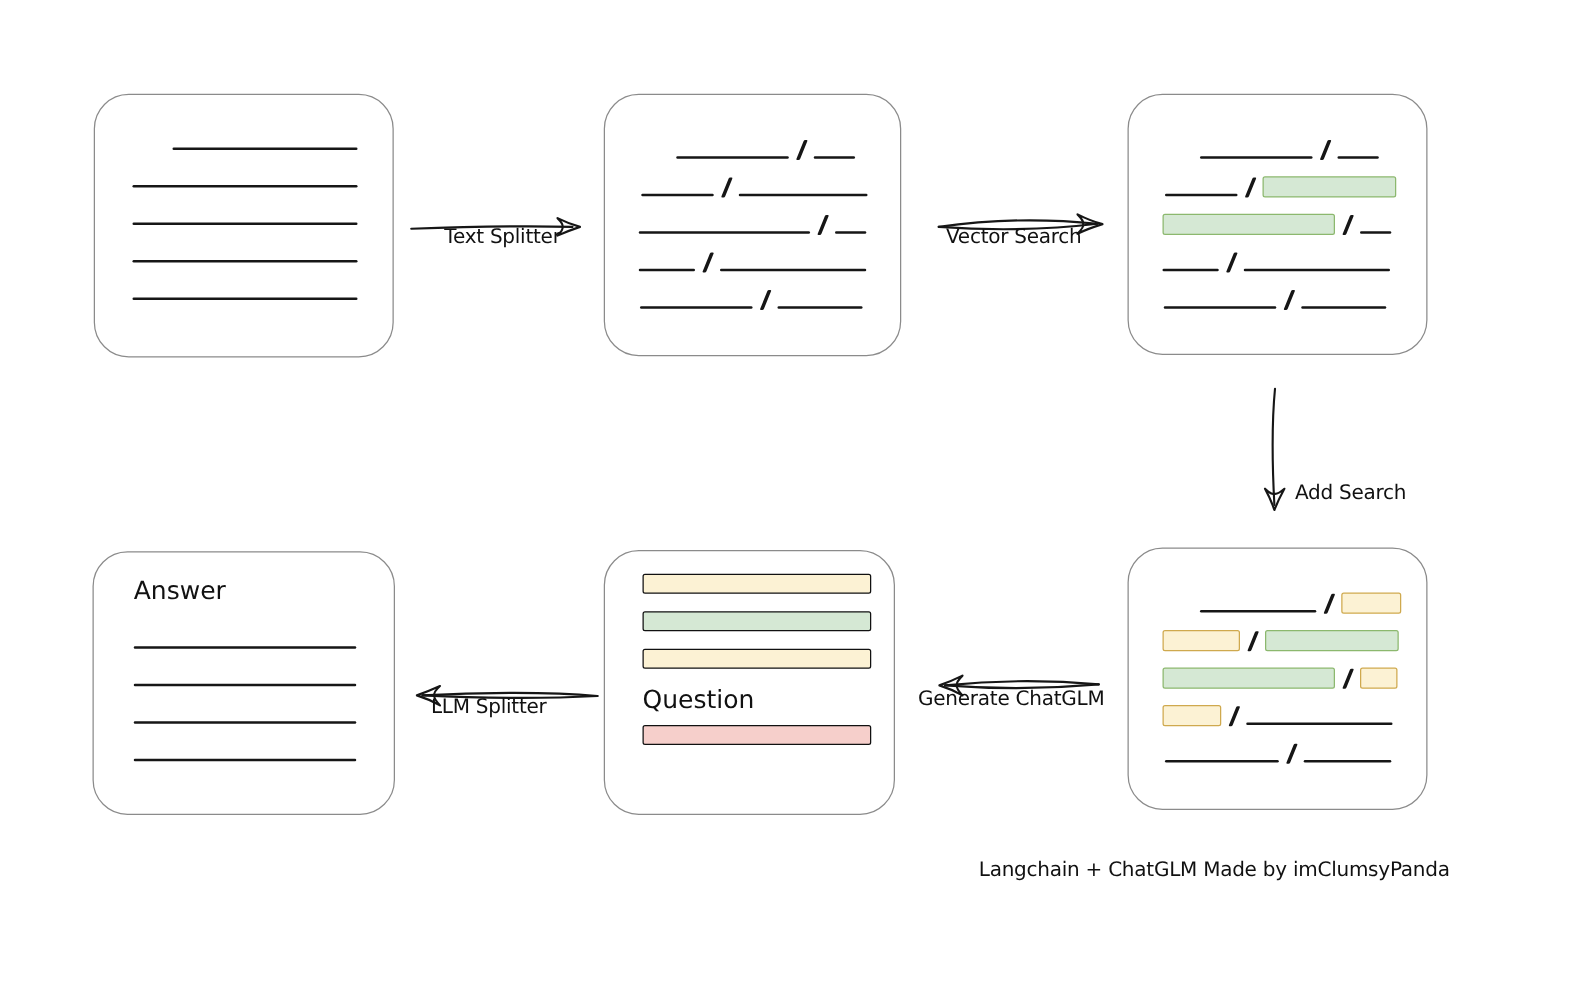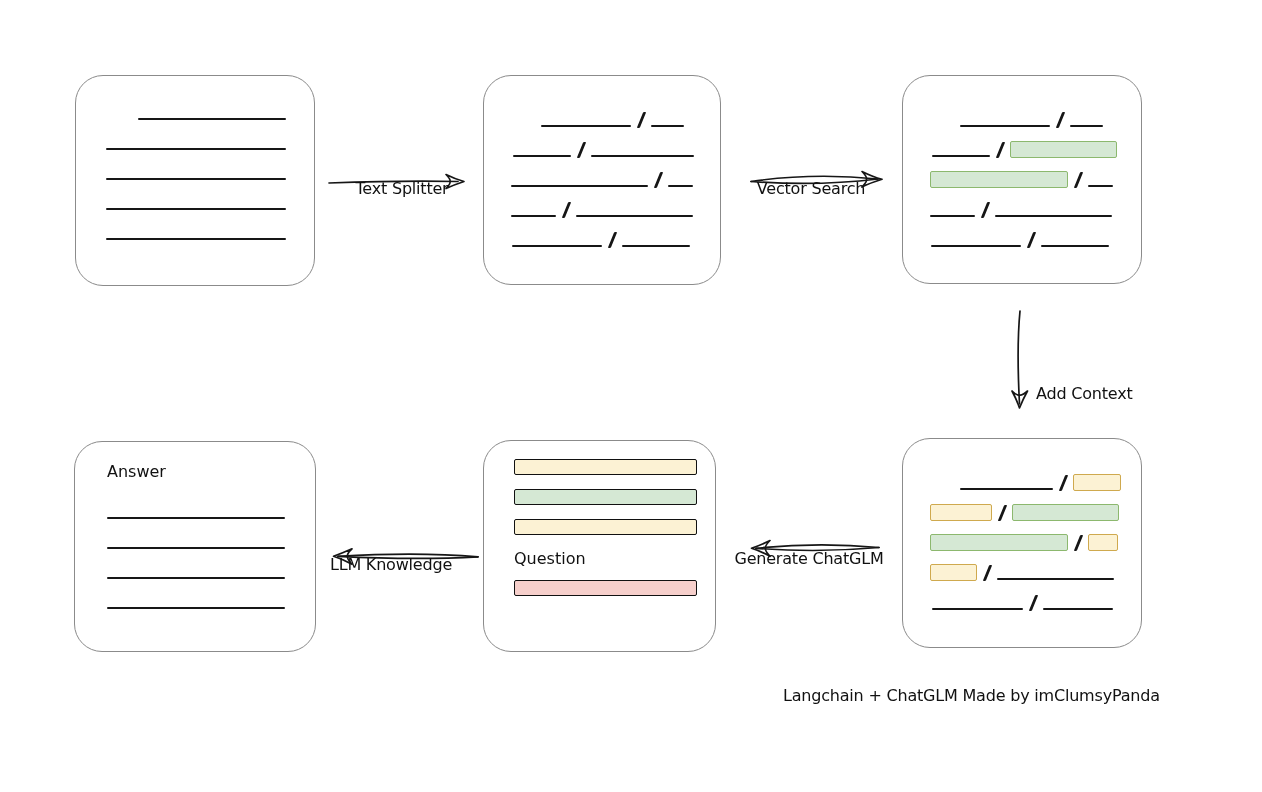--- a/index.html
+++ b/index.html
@@ -13,21 +13,21 @@
   }
   .rows{display:block;}
   .row{display:flex;align-items:flex-end;height:30px;}
   .seg-line{height:2px;background:#161616;border-radius:1px;margin-bottom:1px;}
   .seg-slash{width:3px;height:16px;background:#161616;border-radius:1px;
     transform:skewX(-22deg);margin:0 8px 0 9px;flex:none;}
   .seg-chunk{height:17px;box-sizing:border-box;border:1.5px solid;border-radius:2px;flex:none;}
   .c-green{background:var(--green-fill);border-color:var(--green-border);}
   .c-yellow{background:var(--yellow-fill);border-color:var(--yellow-border);}
   .c-red{background:var(--red-fill);border-color:var(--red-border);}
-  .box-label{font-size:16px;font-weight:500;line-height:20px;}
+  .box-label{font-size:20px;font-weight:500;line-height:20px;}
   .bar{height:16px;box-sizing:border-box;border:1.5px solid;border-radius:2px;width:183px;}
   .arrow-label{
     position:absolute;font-size:16px;font-weight:500;line-height:18px;
     text-align:center;white-space:nowrap;letter-spacing:-0.2px;margin-top:32px;
   }
   .caption{
     position:absolute;left:783px;top:686px;font-size:16px;font-weight:500;
     white-space:nowrap;letter-spacing:-0.2px;
   }
   svg.arrows{position:absolute;left:0;top:0;width:1262px;height:792px;pointer-events:none;}
@@ -210,19 +210,19 @@
           <div class="seg-line" style="width: 178px;"></div>
         </div>
         <div class="row" style="padding-left: 0px;">
           <div class="seg-line" style="width: 178px;"></div>
         </div>
       </div>
   </div>
 
   <div class="arrow-label" style="left:342px;top:148px;width:120px;">Text Splitter</div>
   <div class="arrow-label" style="left:746px;top:148px;width:130px;">Vector Search</div>
-  <div class="arrow-label" style="left:1036px;top:353px;text-align:left;">Add Context</div>
+  <div class="arrow-label" style="left:1036px;top:353px;text-align:left;">Add Search</div>
   <div class="arrow-label" style="left:734px;top:518px;width:150px;">Generate ChatGLM</div>
-  <div class="arrow-label" style="left:328px;top:524px;width:126px;">LLM Knowledge</div>
+  <div class="arrow-label" style="left:328px;top:524px;width:126px;">LLM Splitter</div>
 
   <div class="caption">Langchain + ChatGLM Made by imClumsyPanda</div>
 
 </div>
 
 </body></html>

